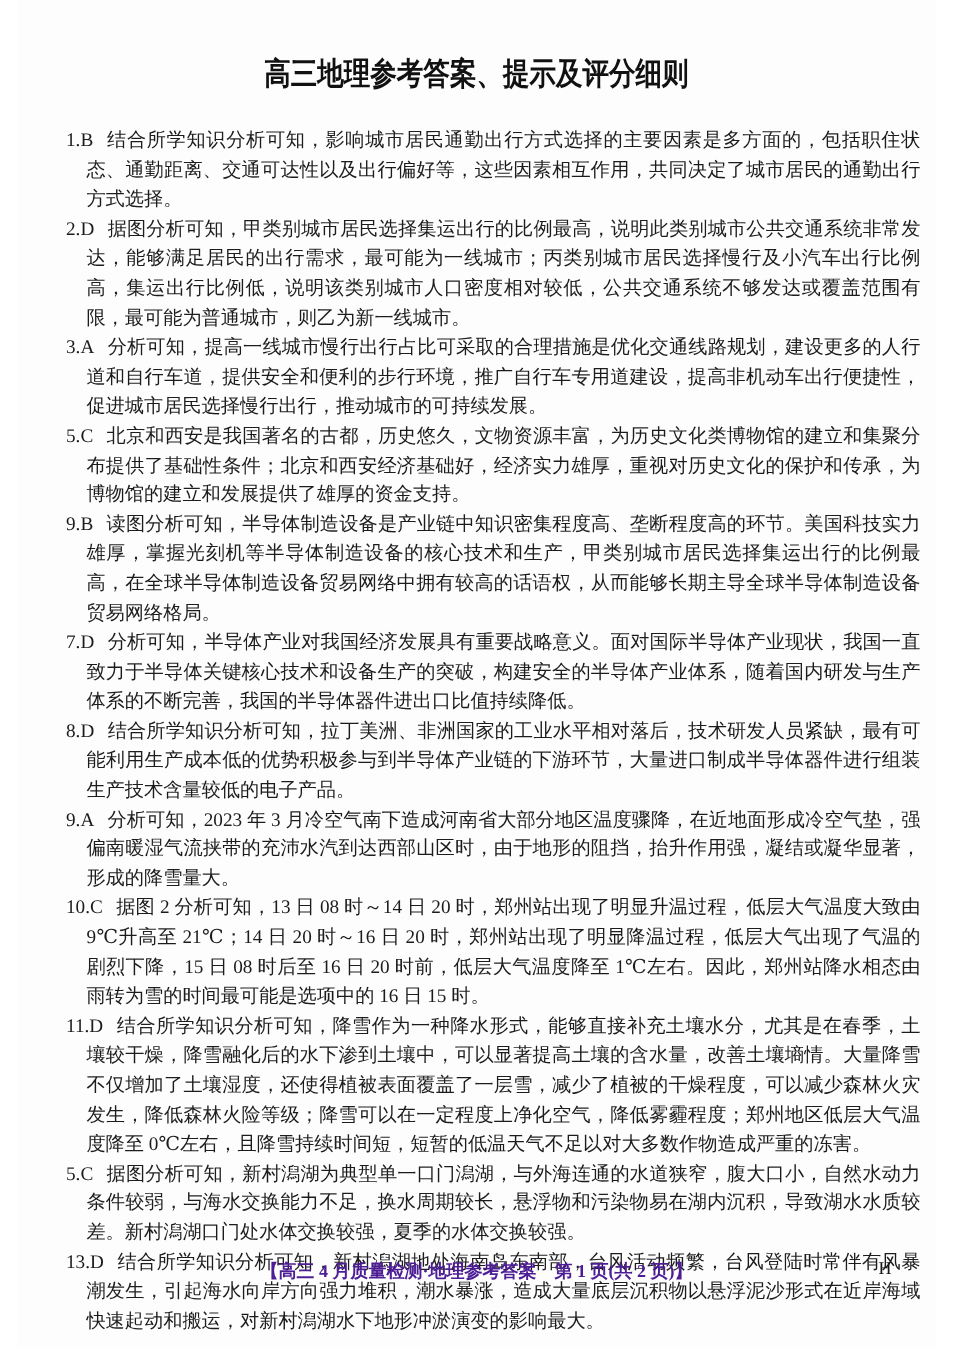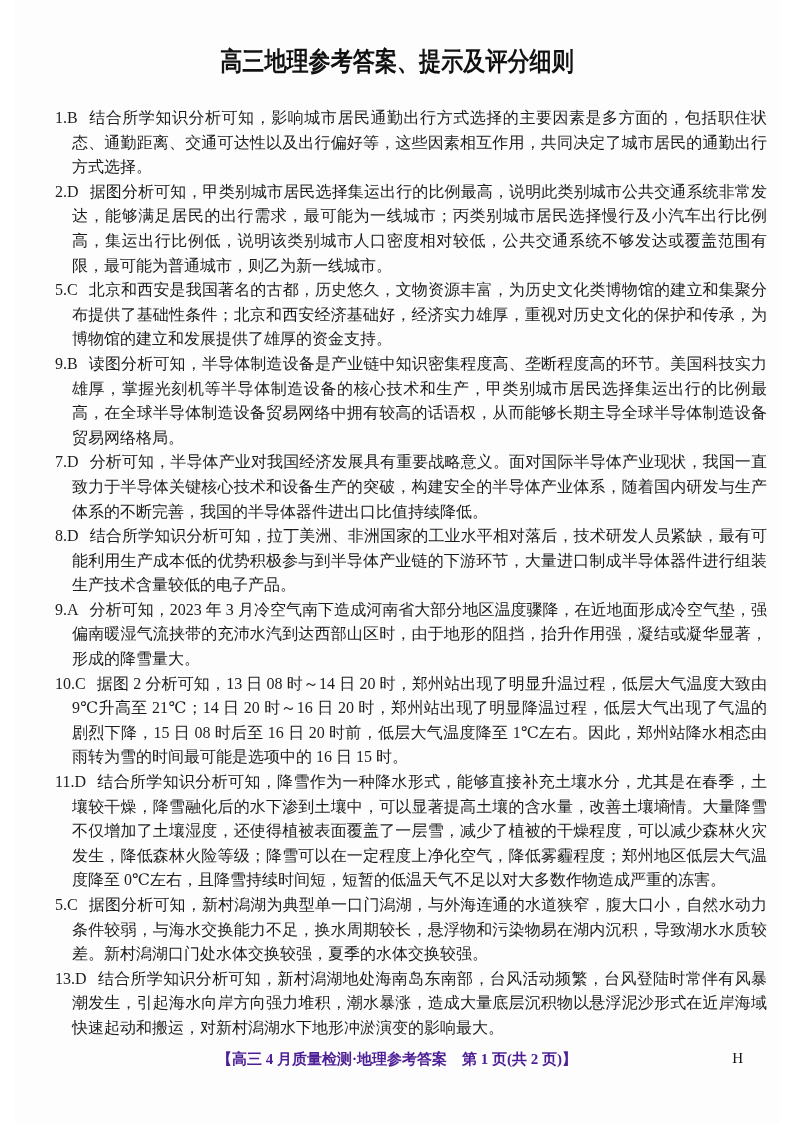--- a/index.html
+++ b/index.html
@@ -63,20 +63,21 @@
 </head>
 <body>
 
 <div class="page">
 
   <h1 class="title">高三地理参考答案、提示及评分细则</h1>
 
   <div class="answers">
     <p class="item"><span class="label">1.B</span><span class="text">结合所学知识分析可知，影响城市居民通勤出行方式选择的主要因素是多方面的，包括职住状态、通勤距离、交通可达性以及出行偏好等，这些因素相互作用，共同决定了城市居民的通勤出行方式选择。</span></p>
     <p class="item"><span class="label">2.D</span><span class="text">据图分析可知，甲类别城市居民选择集运出行的比例最高，说明此类别城市公共交通系统非常发达，能够满足居民的出行需求，最可能为一线城市；丙类别城市居民选择慢行及小汽车出行比例高，集运出行比例低，说明该类别城市人口密度相对较低，公共交通系统不够发达或覆盖范围有限，最可能为普通城市，则乙为新一线城市。</span></p>
+    <p class="item"><span class="label">3.A</span><span class="text">分析可知，提高一线城市慢行出行占比可采取的合理措施是优化交通线路规划，建设更多的人行道和自行车道，提供安全和便利的步行环境，推广自行车专用道建设，提高非机动车出行便捷性，促进城市居民选择慢行出行，推动城市的可持续发展。</span></p>
     <p class="item"><span class="label">5.C</span><span class="text">北京和西安是我国著名的古都，历史悠久，文物资源丰富，为历史文化类博物馆的建立和集聚分布提供了基础性条件；北京和西安经济基础好，经济实力雄厚，重视对历史文化的保护和传承，为博物馆的建立和发展提供了雄厚的资金支持。</span></p>
     <p class="item"><span class="label">9.B</span><span class="text">读图分析可知，半导体制造设备是产业链中知识密集程度高、垄断程度高的环节。美国科技实力雄厚，掌握光刻机等半导体制造设备的核心技术和生产，甲类别城市居民选择集运出行的比例最高，在全球半导体制造设备贸易网络中拥有较高的话语权，从而能够长期主导全球半导体制造设备贸易网络格局。</span></p>
     <p class="item"><span class="label">7.D</span><span class="text">分析可知，半导体产业对我国经济发展具有重要战略意义。面对国际半导体产业现状，我国一直致力于半导体关键核心技术和设备生产的突破，构建安全的半导体产业体系，随着国内研发与生产体系的不断完善，我国的半导体器件进出口比值持续降低。</span></p>
     <p class="item"><span class="label">8.D</span><span class="text">结合所学知识分析可知，拉丁美洲、非洲国家的工业水平相对落后，技术研发人员紧缺，最有可能利用生产成本低的优势积极参与到半导体产业链的下游环节，大量进口制成半导体器件进行组装生产技术含量较低的电子产品。</span></p>
     <p class="item"><span class="label">9.A</span><span class="text">分析可知，2023 年 3 月冷空气南下造成河南省大部分地区温度骤降，在近地面形成冷空气垫，强偏南暖湿气流挟带的充沛水汽到达西部山区时，由于地形的阻挡，抬升作用强，凝结或凝华显著，形成的降雪量大。</span></p>
     <p class="item"><span class="label">10.C</span><span class="text">据图 2 分析可知，13 日 08 时～14 日 20 时，郑州站出现了明显升温过程，低层大气温度大致由 9℃升高至 21℃；14 日 20 时～16 日 20 时，郑州站出现了明显降温过程，低层大气出现了气温的剧烈下降，15 日 08 时后至 16 日 20 时前，低层大气温度降至 1℃左右。因此，郑州站降水相态由雨转为雪的时间最可能是选项中的 16 日 15 时。</span></p>
     <p class="item"><span class="label">11.D</span><span class="text">结合所学知识分析可知，降雪作为一种降水形式，能够直接补充土壤水分，尤其是在春季，土壤较干燥，降雪融化后的水下渗到土壤中，可以显著提高土壤的含水量，改善土壤墒情。大量降雪不仅增加了土壤湿度，还使得植被表面覆盖了一层雪，减少了植被的干燥程度，可以减少森林火灾发生，降低森林火险等级；降雪可以在一定程度上净化空气，降低雾霾程度；郑州地区低层大气温度降至 0℃左右，且降雪持续时间短，短暂的低温天气不足以对大多数作物造成严重的冻害。</span></p>
     <p class="item"><span class="label">5.C</span><span class="text">据图分析可知，新村潟湖为典型单一口门潟湖，与外海连通的水道狭窄，腹大口小，自然水动力条件较弱，与海水交换能力不足，换水周期较长，悬浮物和污染物易在湖内沉积，导致湖水水质较差。新村潟湖口门处水体交换较强，夏季的水体交换较强。</span></p>
     <p class="item"><span class="label">13.D</span><span class="text">结合所学知识分析可知，新村潟湖地处海南岛东南部，台风活动频繁，台风登陆时常伴有风暴潮发生，引起海水向岸方向强力堆积，潮水暴涨，造成大量底层沉积物以悬浮泥沙形式在近岸海域快速起动和搬运，对新村潟湖水下地形冲淤演变的影响最大。</span></p>
 

